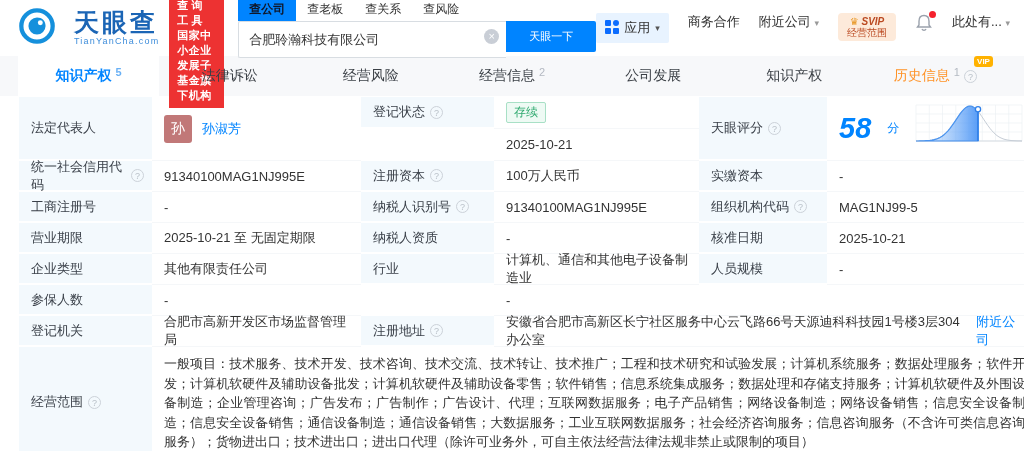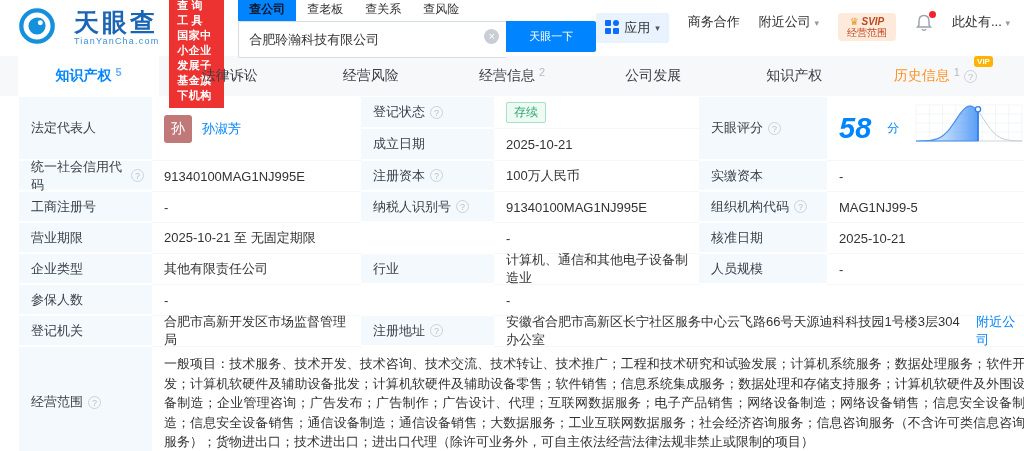--- a/index.html
+++ b/index.html
@@ -202,23 +202,20 @@
       <div class="cell val" style="grid-area: 1 / 2 / span 2;">
         <span class="avatar">孙</span>
         <a class="link">孙淑芳</a>
       </div>
       <div class="cell lab" style="grid-area: 1 / 3;">
         <span>登记状态</span>
         <span class="qicon">?</span>
       </div>
       <div class="cell val" style="grid-area: 1 / 4;">
         <span class="badge-green">存续</span>
-      </div>
-      <div class="cell lab" style="grid-area: 2 / 3;">
-        <span>成立日期</span>
       </div>
       <div class="cell val" style="grid-area: 2 / 4;">2025-10-21</div>
       <div class="cell lab" style="grid-area: 1 / 5 / span 2;">
         <span>天眼评分</span>
         <span class="qicon">?</span>
       </div>
       <div class="cell val score-cell" style="grid-area: 1 / 6 / span 2;">
         <span class="score-num">58</span>
         <span class="score-unit">分</span>
         <span><svg width="112" height="52" viewBox="0 0 112 52">
@@ -274,20 +271,23 @@
       <div class="cell val" style="grid-area: 4 / 4;">91340100MAG1NJ995E</div>
       <div class="cell lab" style="grid-area: 4 / 5;">
         <span>组织机构代码</span>
         <span class="qicon">?</span>
       </div>
       <div class="cell val" style="grid-area: 4 / 6;">MAG1NJ99-5</div>
       <div class="cell lab" style="grid-area: 5 / 1;">
         <span>营业期限</span>
       </div>
       <div class="cell val" style="grid-area: 5 / 2;">2025-10-21 至 无固定期限</div>
+      <div class="cell lab" style="grid-area: 5 / 3;">
+        <span>纳税人资质</span>
+      </div>
       <div class="cell val" style="grid-area: 5 / 4;">-</div>
       <div class="cell lab" style="grid-area: 5 / 5;">
         <span>核准日期</span>
       </div>
       <div class="cell val" style="grid-area: 5 / 6;">2025-10-21</div>
       <div class="cell lab" style="grid-area: 6 / 1;">
         <span>企业类型</span>
       </div>
       <div class="cell val" style="grid-area: 6 / 2;">其他有限责任公司</div>
       <div class="cell lab" style="grid-area: 6 / 3;">

